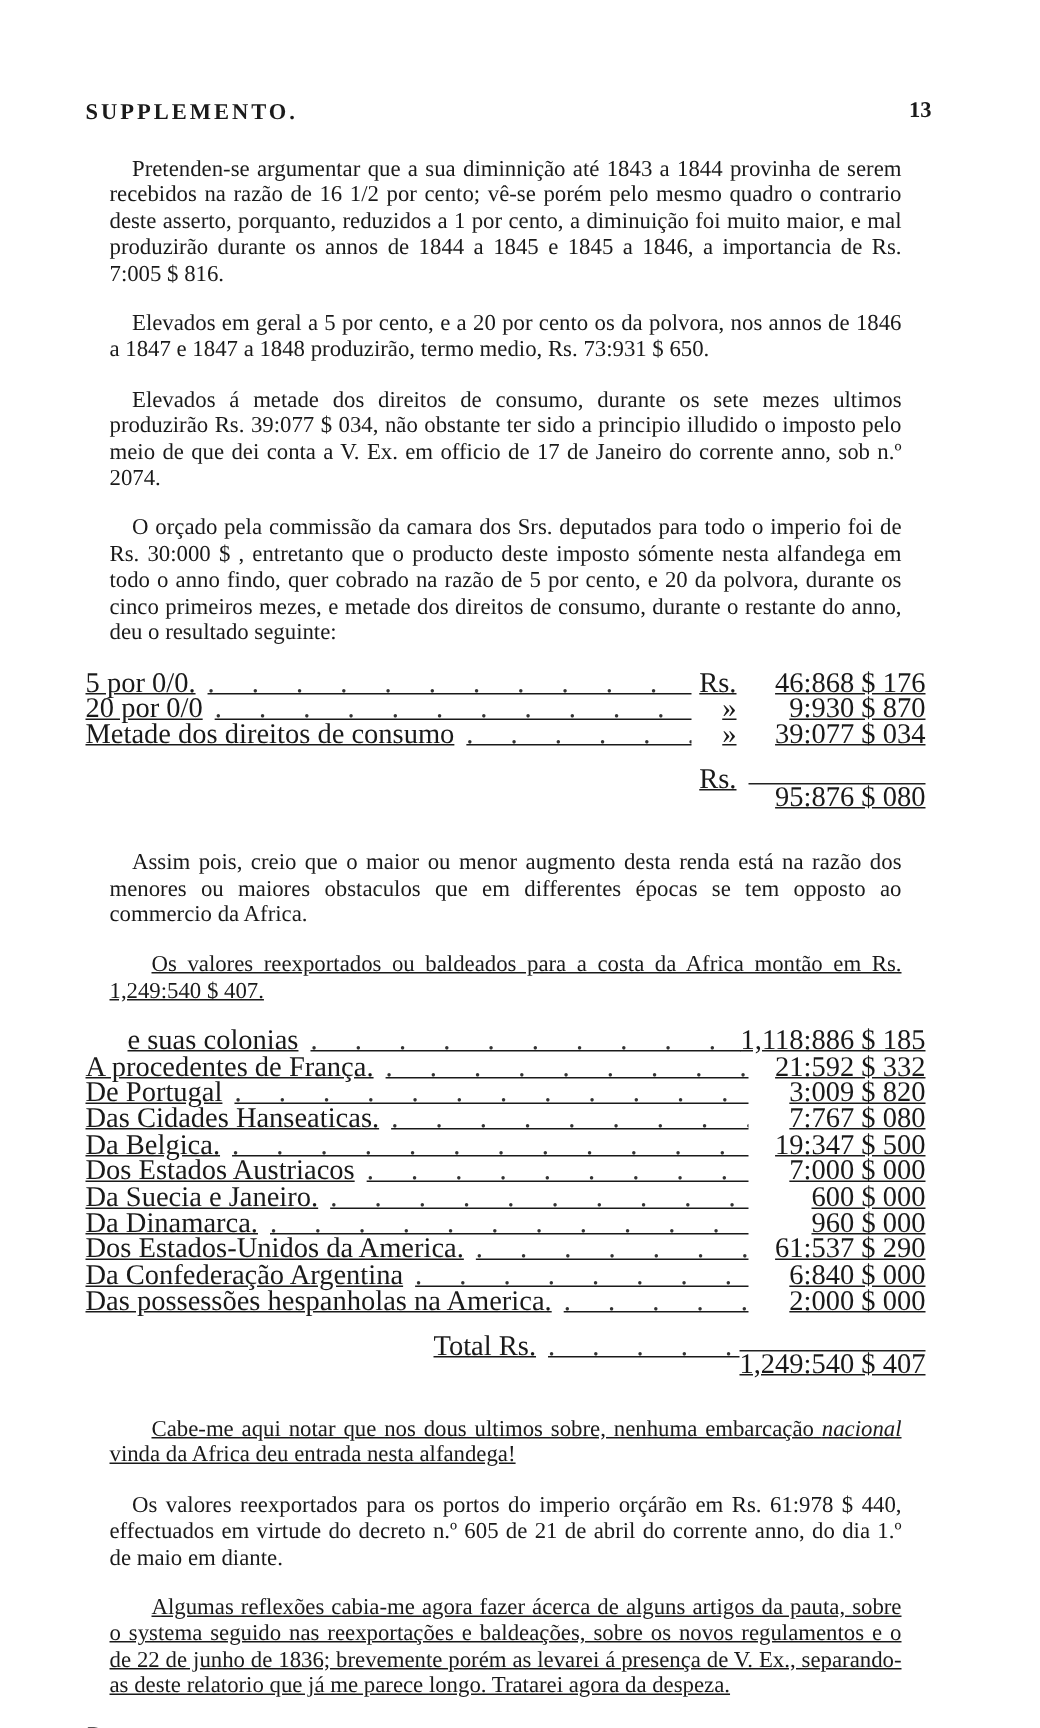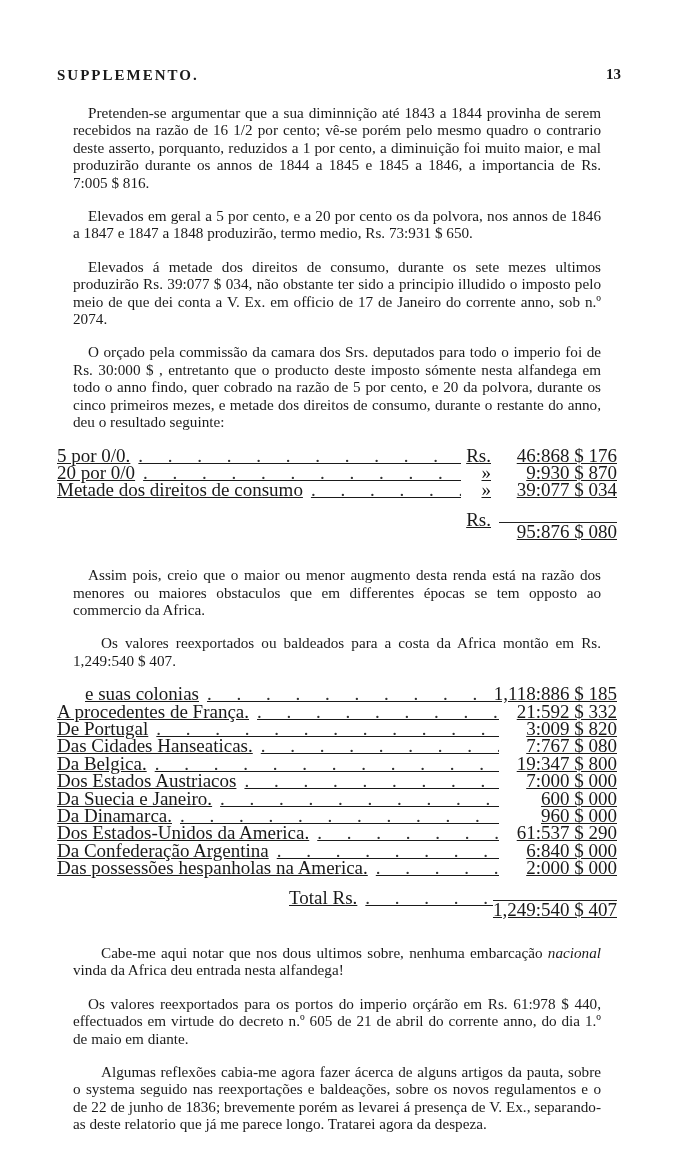--- a/index.html
+++ b/index.html
@@ -6,21 +6,21 @@
   body {
     width: 693px; height: 1152px; background: #ffffff; position: relative; overflow: hidden;
     font-family: "Liberation Serif", "DejaVu Serif", serif; color: #1a1a1a;
   }
   .page { position: absolute; left: 57px; top: 66px; width: 560px; }
   .header { position: relative; height: 22px; text-align: left; }
   .header .title { font-weight: bold; font-size: 15px; letter-spacing: 2px; }
   .header .pgnum { position: absolute; right: -4px; top: 0; font-weight: bold; font-size: 15px; }
   p { margin: 16px; font-size: 15.2px; line-height: 17.4px; text-align: justify; text-indent: 15px; }
   p.noindent { text-indent: 0; }
-  p.deep { text-indent: 28px; }
+  p.deep { text-indent: 28px; text-decoration: underline; }
   .row { display: flex; align-items: center; font-size: 19px; line-height: 17.4px; white-space: nowrap; text-decoration: underline; }
   .row .lbl { flex: 0 0 auto; }
   .row .dots { flex: 1 1 auto; overflow: hidden; letter-spacing: 10px; color: #333; padding-left: 8px; }
   .row .cur { flex: 0 0 30px; text-align: right; padding-right: 8px; }
   .row .val { flex: 0 0 118px; text-align: right; }
   .row.total .val { border-top: 1.5px solid #222; margin-top: 23px; }
   .row.indent .lbl { padding-left: 28px; }
   .row.totline .lbl { flex: 1 1 auto; text-align: right; padding-right: 10px; }
   .heading-it { text-align: left; font-style: italic; font-size: 15px; line-height: 17.4px; margin: 8px 0 10px; }
   .gap { height: 10px; }
@@ -87,21 +87,21 @@
       <span class="val">3:009 $ 820</span>
     </div>
     <div class="row">
       <span class="lbl">Das Cidades Hanseaticas.</span>
       <span class="dots">. . . . . . . . . . . . . . . . . . . . . . . . . . . . . . . . . . . . .</span>
       <span class="val">7:767 $ 080</span>
     </div>
     <div class="row">
       <span class="lbl">Da Belgica.</span>
       <span class="dots">. . . . . . . . . . . . . . . . . . . . . . . . . . . . . . . . . . . . .</span>
-      <span class="val">19:347 $ 800</span>
+      <span class="val">19:347 $ 500</span>
     </div>
     <div class="row">
       <span class="lbl">Dos Estados Austriacos</span>
       <span class="dots">. . . . . . . . . . . . . . . . . . . . . . . . . . . . . . . . . . . . .</span>
       <span class="val">7:000 $ 000</span>
     </div>
     <div class="row">
       <span class="lbl">Da Suecia e Janeiro.</span>
       <span class="dots">. . . . . . . . . . . . . . . . . . . . . . . . . . . . . . . . . . . . .</span>
       <span class="val">600 $ 000</span>

